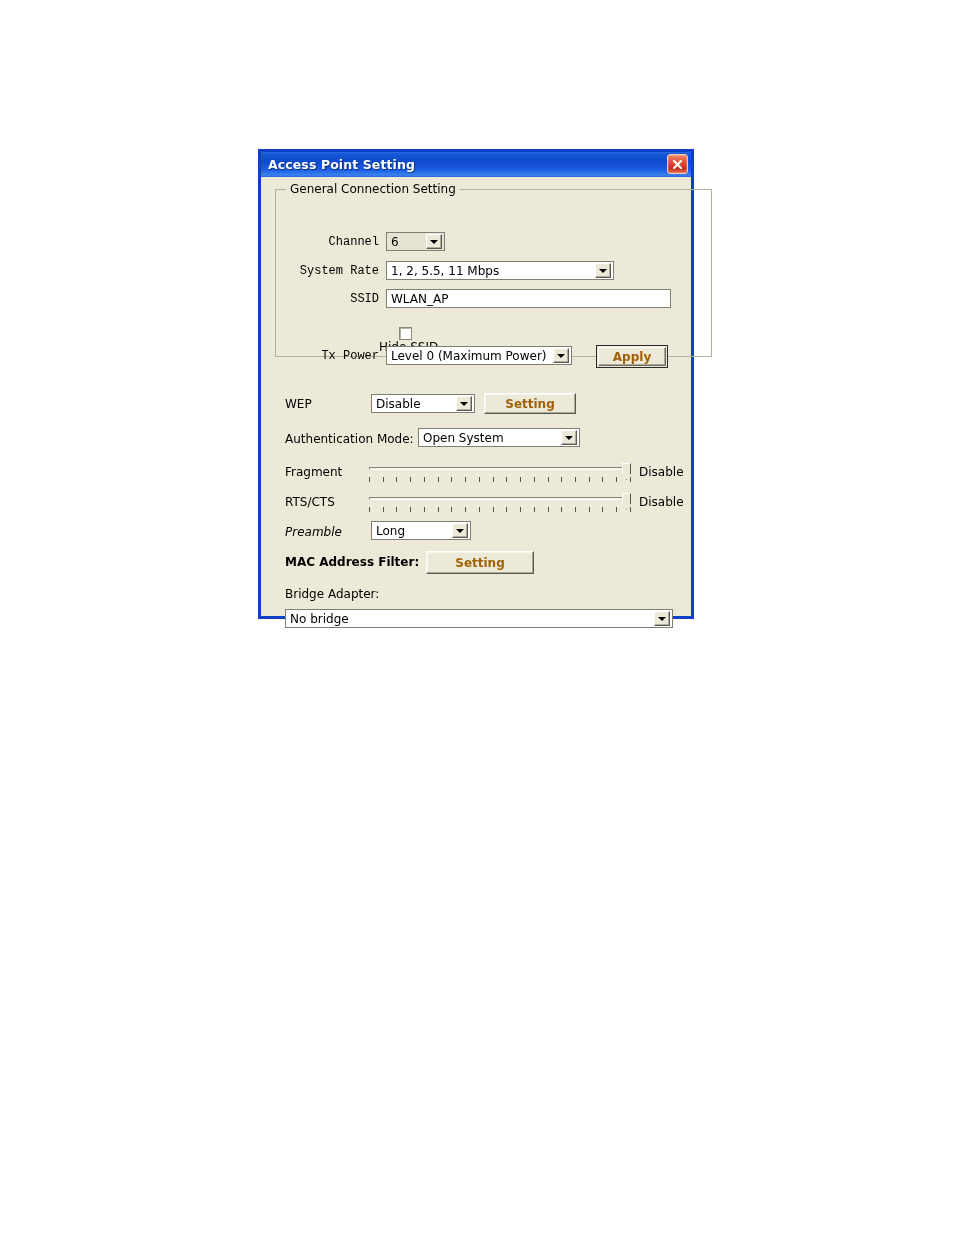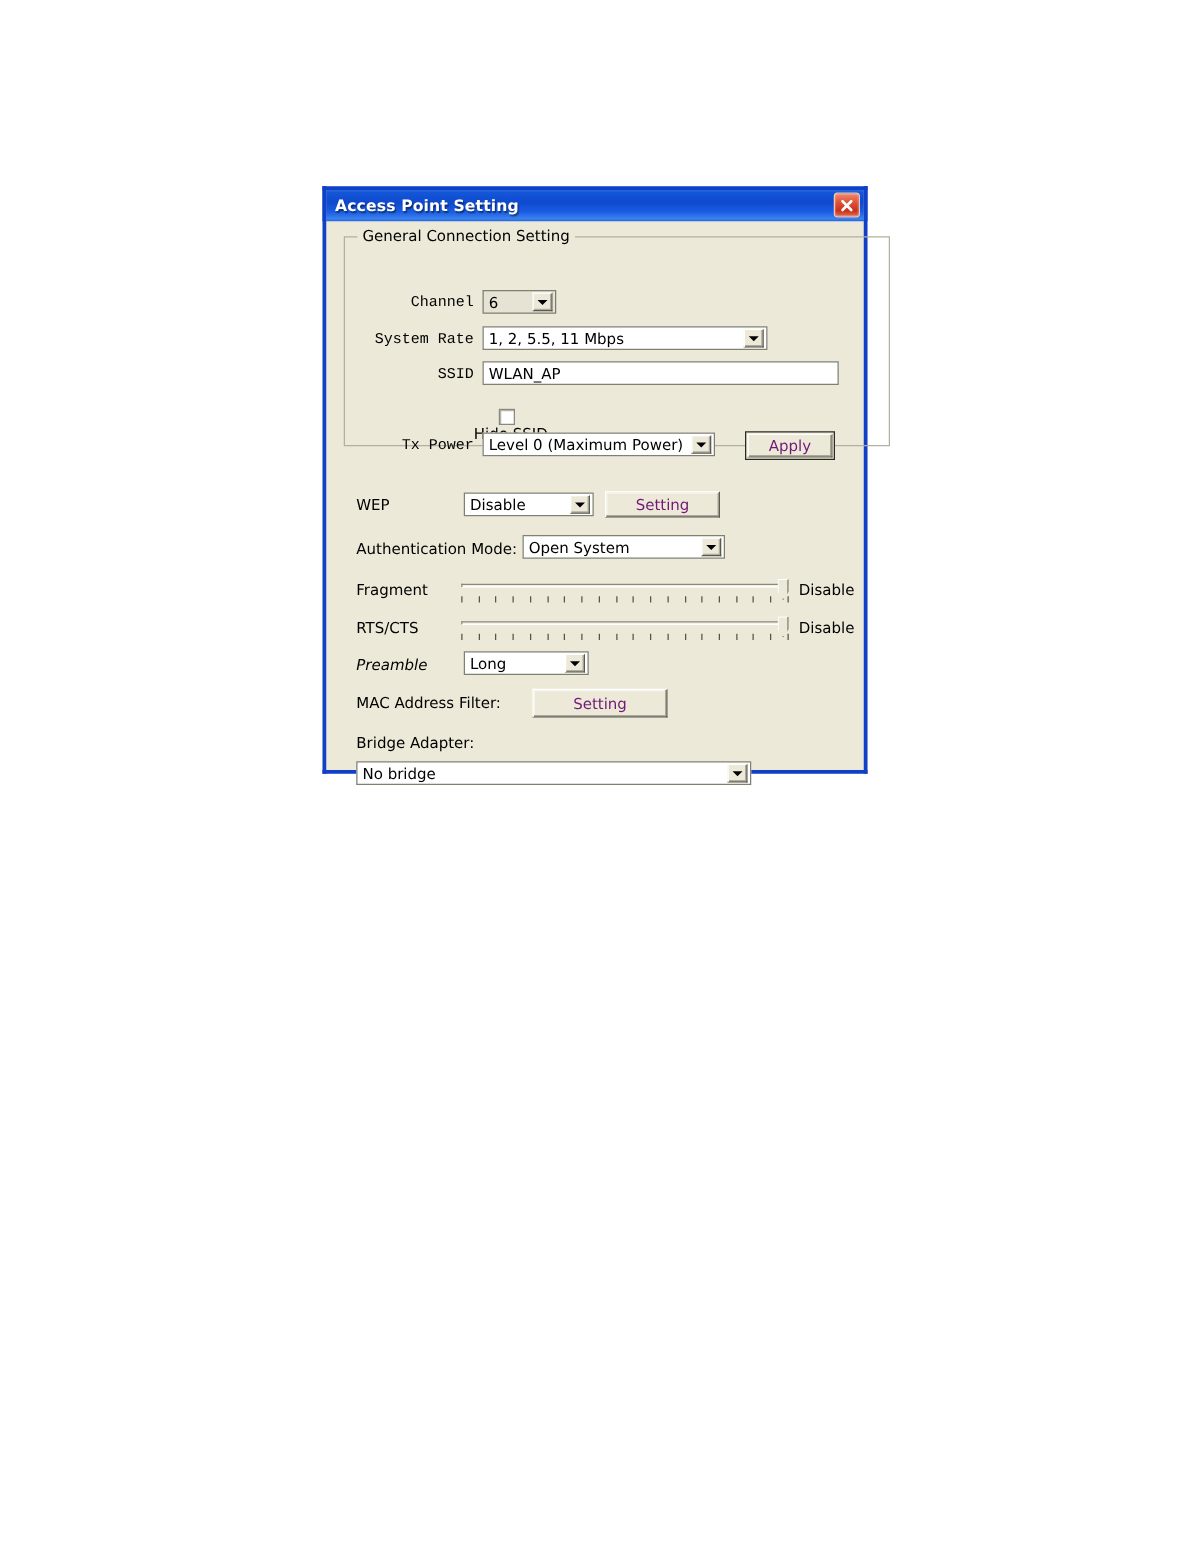--- a/index.html
+++ b/index.html
@@ -187,26 +187,27 @@
 
   
   .btn {
     position: absolute;
     background: #ece9d8;
     border: 1px solid #ffffff;
     border-right-color: #5a5a52;
     border-bottom-color: #5a5a52;
     box-shadow: inset -1px -1px 0 #aca898, inset 1px 1px 0 #f6f4ec;
     font-size: 12px;
-    color: #701a75;
+    color: #a16207;
     display: flex;
     align-items: center;
     justify-content: center;
     box-sizing: border-box;
     cursor: pointer;
+    font-weight: bold;
   }
   .btn.default {
     border: 1px solid #2b2b26;
     box-shadow: none;
     padding: 1px;
   }
   .btn.default .inner {
     width: 100%;
     height: 100%;
     background: #ece9d8;
@@ -403,27 +404,27 @@
     <div class="slider-value" style="left:378px; top:318px;">Disable</div>
 
     <div class="lbl" style="left:24px; top:348px;font-style:italic;">Preamble</div>
     <div class="combo" style="left:110px; top:344px; width:100px;">
       <span class="val">Long</span>
       <span class="arrowbox">
           <i class="arrow-dn"></i>
         </span>
     </div>
 
-    <div class="lbl" style="left:24px; top:378px;">MAC Address Filter:</div>
+    <div class="lbl" style="left:24px; top:378px;font-weight:bold;">MAC Address Filter:</div>
     <div class="btn" style="left:165px; top:374px; width:108px; height:23px;">
       <span>Setting</span>
     </div>
 
     <div class="lbl" style="left:24px; top:410px;">Bridge Adapter:</div>
-    <div class="combo" style="left:24px; top:432px; width:316px;">
+    <div class="combo" style="left:24px; top:432px; width:388px;">
       <span class="val">No bridge</span>
       <span class="arrowbox">
           <i class="arrow-dn"></i>
         </span>
     </div>
 
   </div>
 </div>
 
 </body></html>

